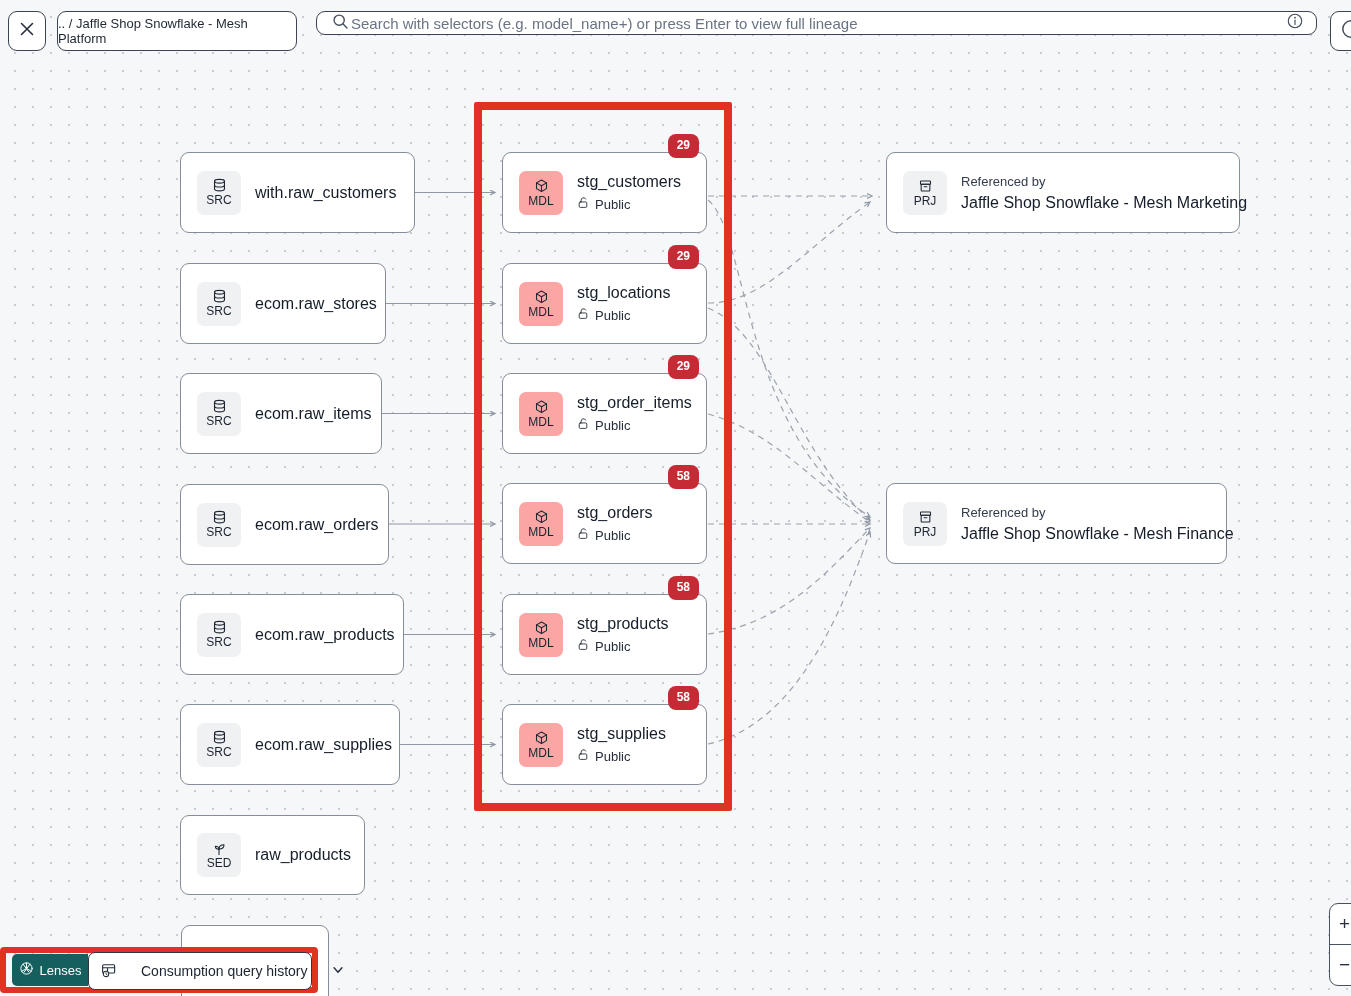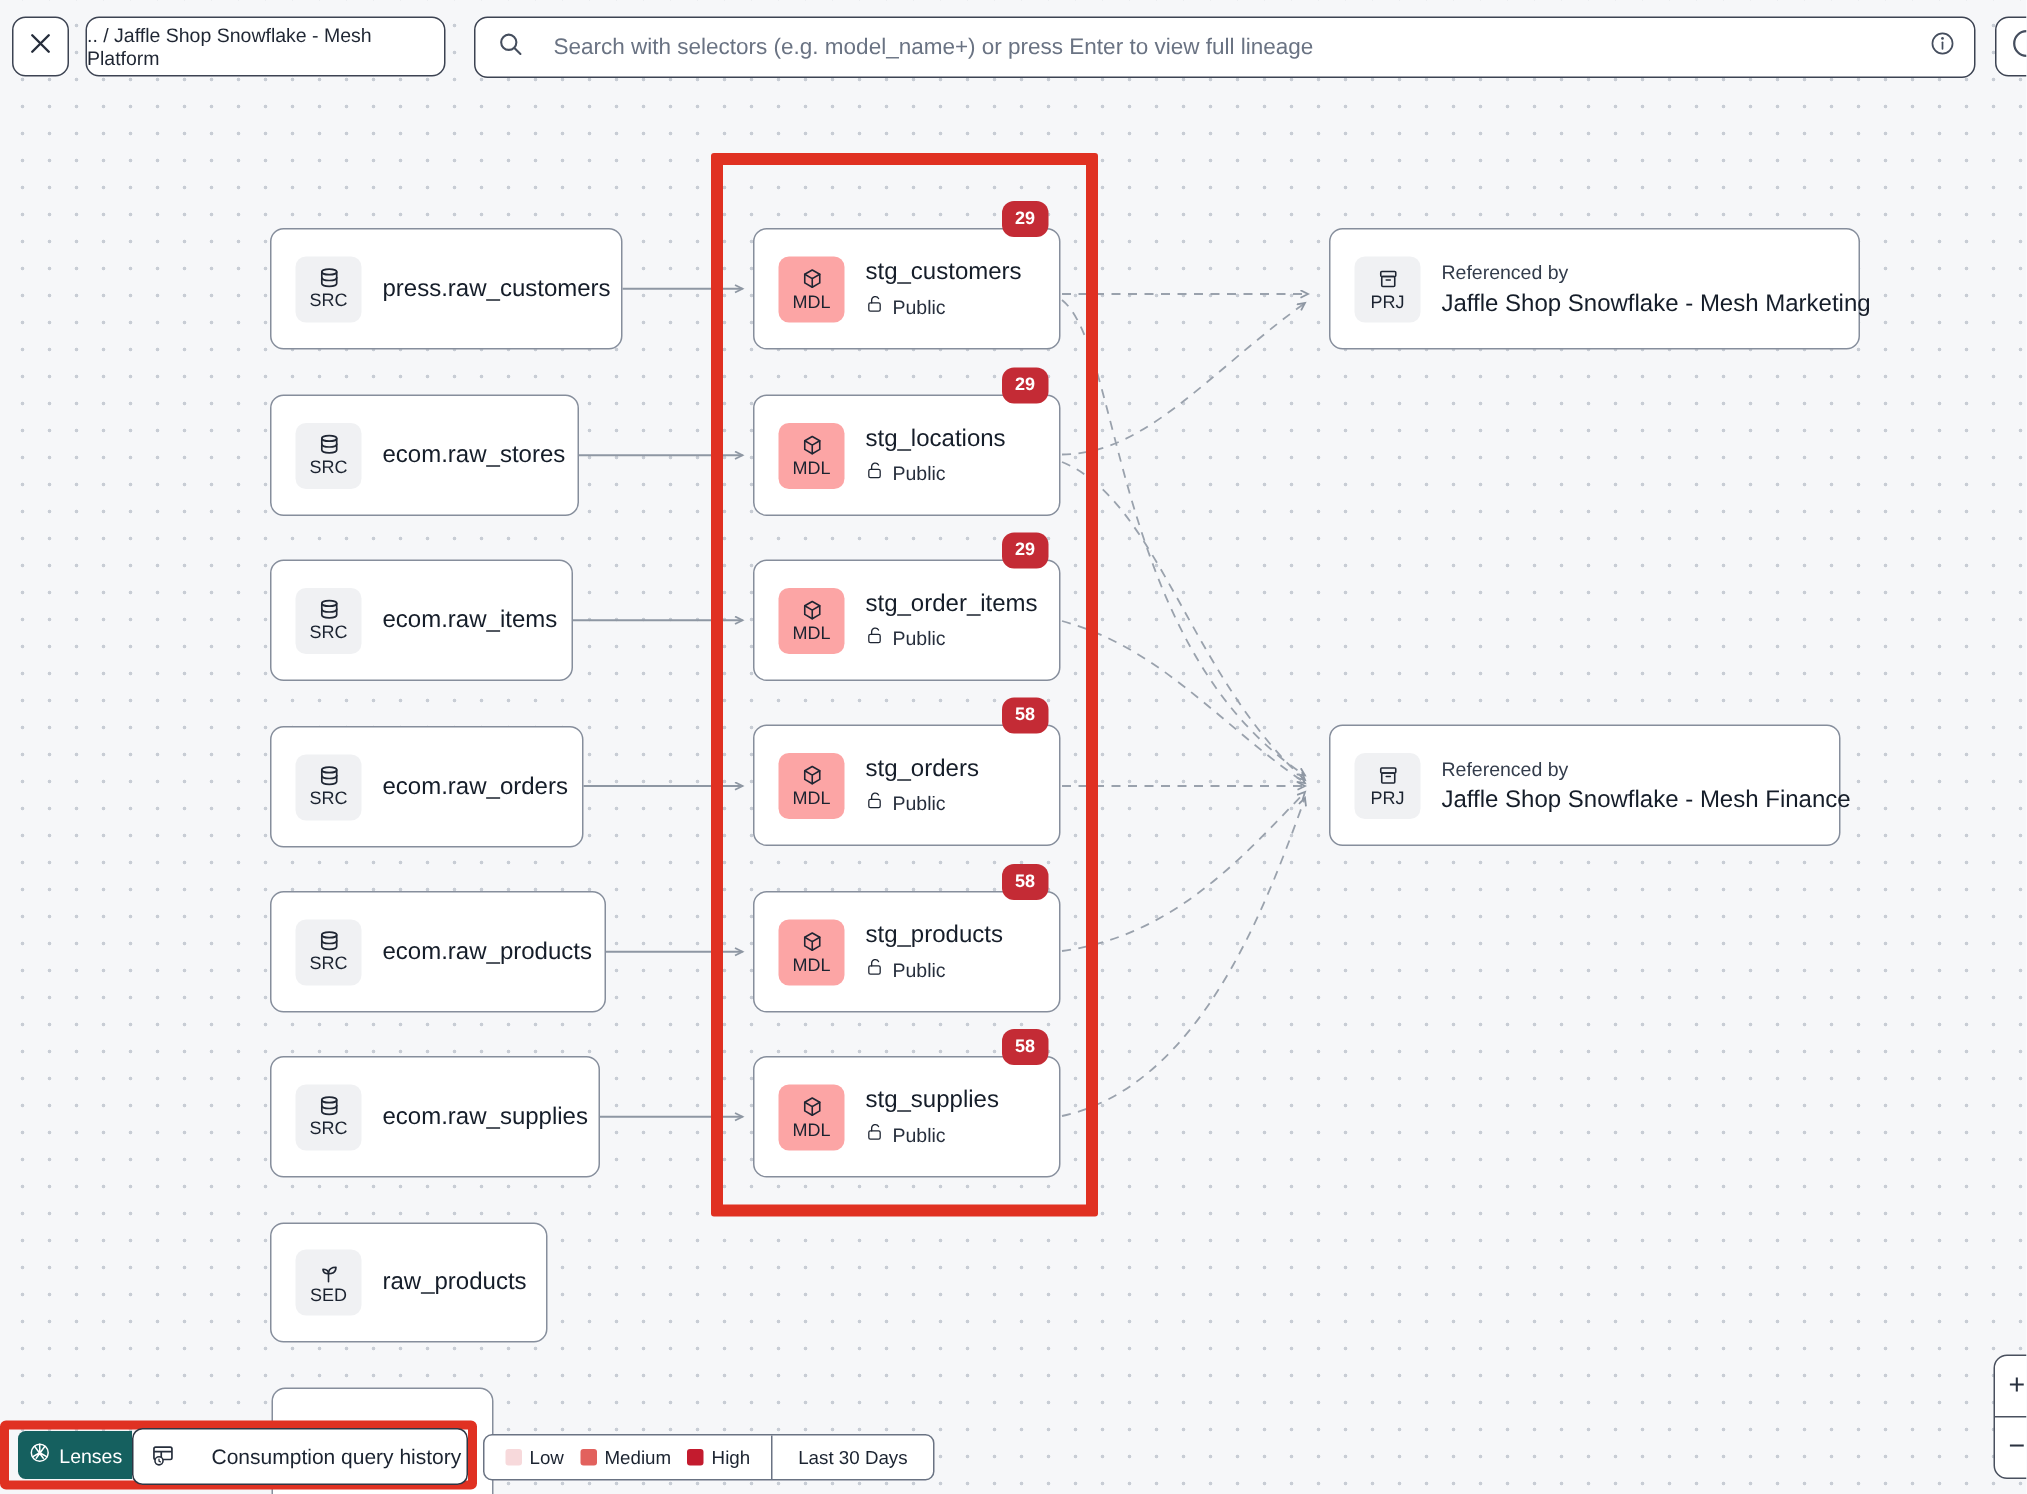--- a/index.html
+++ b/index.html
@@ -10,21 +10,21 @@
     background-color:#f6f7f9;
     background-image:radial-gradient(circle, #c8cdd5 1.1px, transparent 1.4px);
     background-size:18px 18px; background-position:6px 8px;
   }
   svg.edges { position:absolute; left:0; top:0; z-index:1; }
 
   
   .tb { position:absolute; z-index:6; background:#fff; border:1px solid #3c4352; border-radius:9px; display:flex; align-items:center; }
   .tb-close { left:8px; top:11px; width:38px; height:40px; justify-content:center; cursor:pointer; }
   .tb-crumb { left:57px; top:11px; width:240px; height:40px; justify-content:flex-start; font-size:13px; color:#1f2633; cursor:pointer; }
-  .tb-search { left:316px; top:11px; width:1001px; height:41px; padding:0 12px 0 14px; gap:20px; }
+  .tb-search { left:316px; top:11px; width:1001px; height:24px; padding:0 12px 0 14px; gap:2px; }
   .tb-search input { flex:1; border:none; outline:none; font-size:15px; color:#1f2633; font-family:"Liberation Sans",sans-serif; background:transparent; }
   .tb-search input::placeholder { color:#6a7383; }
   .tb-partial { left:1330px; top:11px; width:44px; height:40px; padding-left:9px; }
 
   
   .node { position:absolute; z-index:2; background:#fff; border:1px solid #868e9c; border-radius:9px;
           height:81px; display:flex; align-items:center; gap:14px; padding:0 16px; cursor:pointer; }
   .nicon { width:44px; height:44px; border-radius:7px; background:#f0f1f3; flex:none;
            display:flex; flex-direction:column; align-items:center; justify-content:center; }
   .nicon.blue { background:#fca5a5; }
@@ -100,21 +100,21 @@
     <div class="nicon">
       <svg width="17" height="15" viewBox="0 0 24 20">
           <g class="stk">
             <ellipse cx="12" cy="4" rx="7" ry="2.6"></ellipse>
             <path d="M5 4v5.5c0 1.45 3.1 2.6 7 2.6s7-1.15 7-2.6V4"></path>
             <path d="M5 9.5V15c0 1.45 3.1 2.6 7 2.6s7-1.15 7-2.6V9.5"></path>
           </g>
         </svg>
       <span class="tlabel">SRC</span>
     </div>
-    <div class="nlabel">press.raw_customers</div>
+    <div class="nlabel">with.raw_customers</div>
   </div>
   <div class="node" style="left:180px;top:263px;width:206px">
     <div class="nicon">
       <svg width="17" height="15" viewBox="0 0 24 20">
           <g class="stk">
             <ellipse cx="12" cy="4" rx="7" ry="2.6"></ellipse>
             <path d="M5 4v5.5c0 1.45 3.1 2.6 7 2.6s7-1.15 7-2.6V4"></path>
             <path d="M5 9.5V15c0 1.45 3.1 2.6 7 2.6s7-1.15 7-2.6V9.5"></path>
           </g>
         </svg>
@@ -419,36 +419,19 @@
           </g>
           <circle cx="8" cy="17.2" r="3.6" fill="#fff" stroke="#262e3c" stroke-width="1.4"></circle>
           <path d="M8 15.6v1.8l1.2.7" fill="none" stroke="#262e3c" stroke-width="1.1" stroke-linecap="round"></path>
         </svg></span>
     <span class="dd-label">Consumption query history</span>
     <span><svg width="14" height="14" viewBox="0 0 16 16">
           <path d="M3.5 5.5L8 10.5l4.5-5" fill="none" stroke="#262e3c" stroke-width="1.6" stroke-linecap="round" stroke-linejoin="round"></path>
         </svg></span>
   </div>
 
-  <div class="legend">
-    <div class="cells">
-      <span class="li">
-        <span class="sw" style="background-color: rgb(247, 217, 219);"></span>
-        <span>Low</span>
-      </span>
-      <span class="li">
-        <span class="sw" style="background-color: rgb(226, 97, 93);"></span>
-        <span>Medium</span>
-      </span>
-      <span class="li">
-        <span class="sw" style="background-color: rgb(195, 27, 46);"></span>
-        <span>High</span>
-      </span>
-    </div>
-    <div class="range">Last 30 Days</div>
-  </div>
 
   <div class="zoomctl">
     <div class="zbtn">+</div>
     <div class="zbtn">−</div>
   </div>
 
 </div>
 
 </body></html>

